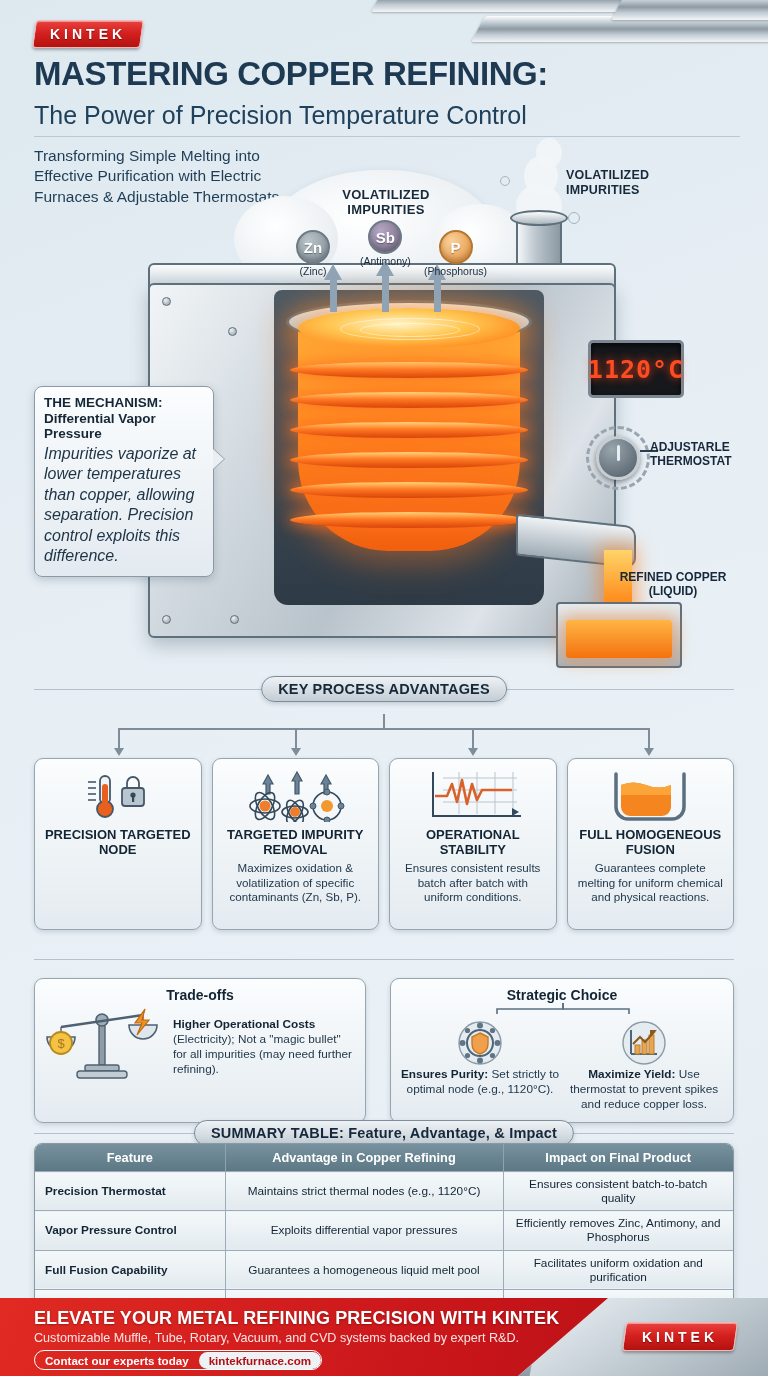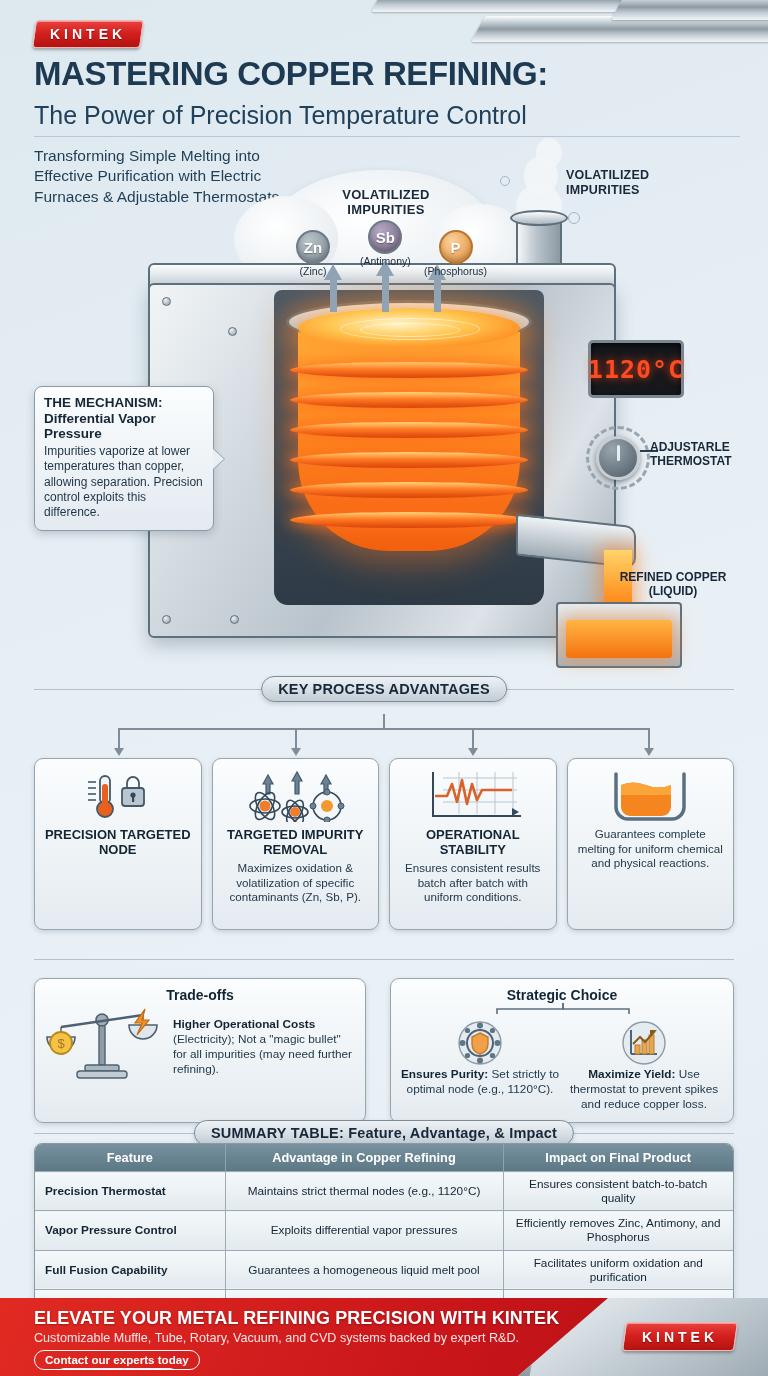--- a/index.html
+++ b/index.html
@@ -225,21 +225,21 @@
     border:1.5px solid #8b9aa6; border-radius:8px;
     padding:8px 9px 9px; box-shadow:0 3px 8px rgba(60,80,95,.25);
   }
   .callout:after {
     content:""; position:absolute; right:-11px; top:62px;
     border-top:10px solid transparent; border-bottom:10px solid transparent;
     border-left:11px solid #e9eff3;
     filter:drop-shadow(1px 0 0 #8b9aa6);
   }
   .callout .t1 { font-size:13.5px; font-weight:bold; color:#152736; line-height:1.16; }
-  .callout .t2 { font-size:12px; color:#1e3446; line-height:1.28; margin-top:2px; }
+  .callout .t2 { font-size:16px; color:#1e3446; line-height:1.28; margin-top:2px;font-style:italic; }
 
   
   .sec { position:absolute; left:34px; width:700px; height:26px; }
   .sec .line { position:absolute; top:13px; left:0; width:700px; height:1px; background:#b3c2cd; }
   .sec .pill {
     position:absolute; left:50%; transform:translateX(-50%); top:0;
     background:linear-gradient(180deg,#eef2f5,#c3cdd5);
     border:1.5px solid #7d8c98; border-radius:13px;
     padding:4px 16px; font-size:14.5px; font-weight:bold; color:#16283a;
     letter-spacing:.2px; white-space:nowrap;
@@ -309,21 +309,21 @@
   .footer-ang { position:absolute; right:0; bottom:0; width:250px; height:78px;
     background:linear-gradient(150deg,#f1f5f8 0%,#cfd8de 40%,#9fabb4 100%);
     clip-path: polygon(36% 0, 100% 0, 100% 100%, 0 100%); }
   .footer-ang:before { content:""; position:absolute; left:-14px; top:0; width:40px; height:78px;
     background:linear-gradient(180deg,#fdfefe,#8d99a2);
     clip-path: polygon(36% 0, 100% 0, 64% 100%, 0 100%); }
   .f1 { position:absolute; left:34px; top:10px; font-size:18px; font-weight:bold; color:#fff;
     letter-spacing:.1px; text-shadow:0 1px 2px rgba(0,0,0,.3); }
   .f2 { position:absolute; left:34px; top:33px; font-size:12.6px; color:#fbe6e6; }
   .fcta { position:absolute; left:34px; top:52px; height:20px;
-    display:flex; align-items:center; border:1.5px solid #fff; border-radius:10px; overflow:hidden;flex-direction:column; }
+    display:flex; align-items:center; border:1.5px solid #fff; border-radius:10px; overflow:hidden; }
   .fcta .a { color:#fff; font-size:11.6px; font-weight:bold; padding:2px 10px; }
   .fcta .b { background:#eef2f5; color:#b01015; font-size:11.6px; font-weight:bold; padding:2px 10px; border-radius:10px; }
   .flogo { position:absolute; right:32px; top:24px; width:112px; height:29px;
     background:linear-gradient(180deg,#e8433f 0%,#d5211f 45%,#b3120f 100%);
     border-radius:4px; transform:skewX(-8deg); border:1px solid #f3b6b4;
     box-shadow:0 2px 3px rgba(0,0,0,.3), inset 0 1px 0 rgba(255,255,255,.45);
     display:flex; align-items:center; justify-content:center; }
   .flogo span { transform:skewX(8deg); color:#fff; font-weight:bold; font-size:14px;
     letter-spacing:4px; text-shadow:0 1px 1px rgba(0,0,0,.45); }
 </style>
@@ -528,20 +528,21 @@
   </div>
 
   <div class="card">
     <div class="ico">
       <svg width="92" height="50" viewBox="0 0 92 50">
         <path d="M12 3 V36 a12 12 0 0 0 12 12 h44 a12 12 0 0 0 12 -12 V3" fill="none" stroke="#5a6f80" stroke-width="3.5" stroke-linecap="round"></path>
         <path d="M17 14 q12 -5 25 0 t25 0 V36 a9 9 0 0 1 -9 9 H26 a9 9 0 0 1 -9 -9 z" fill="#f5861f"></path>
         <path d="M17 14 q12 -5 25 0 t25 0 V24 H17z" fill="#fba43a"></path>
       </svg>
     </div>
+    <div class="ct">FULL HOMOGENEOUS FUSION</div>
     <div class="cb">Guarantees complete melting for uniform chemical and physical reactions.</div>
   </div>
 </div>
 
 <div class="sec" style="top:946px;">
   <div class="line"></div>
 </div>
 
 <div class="tor">
 

